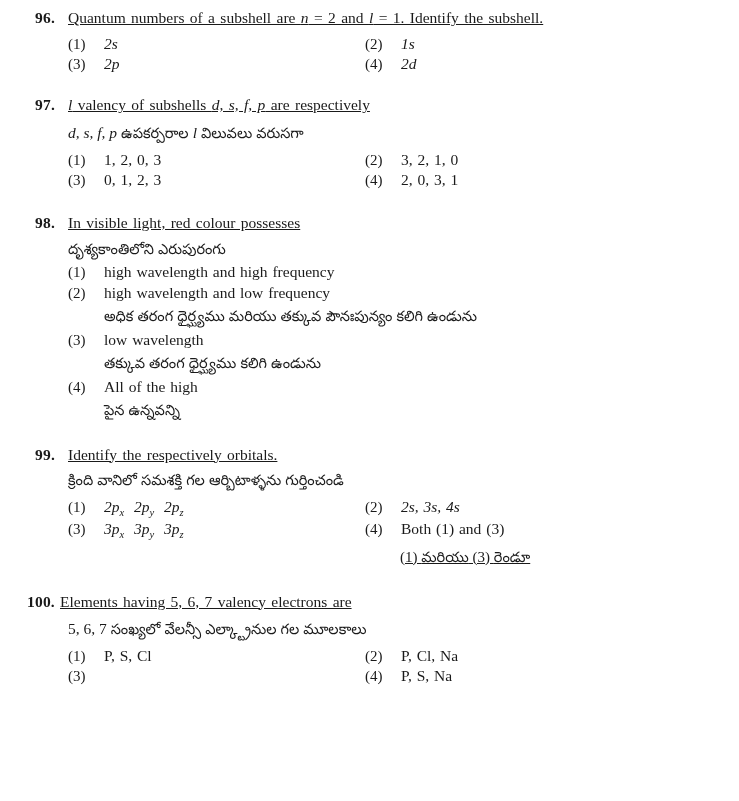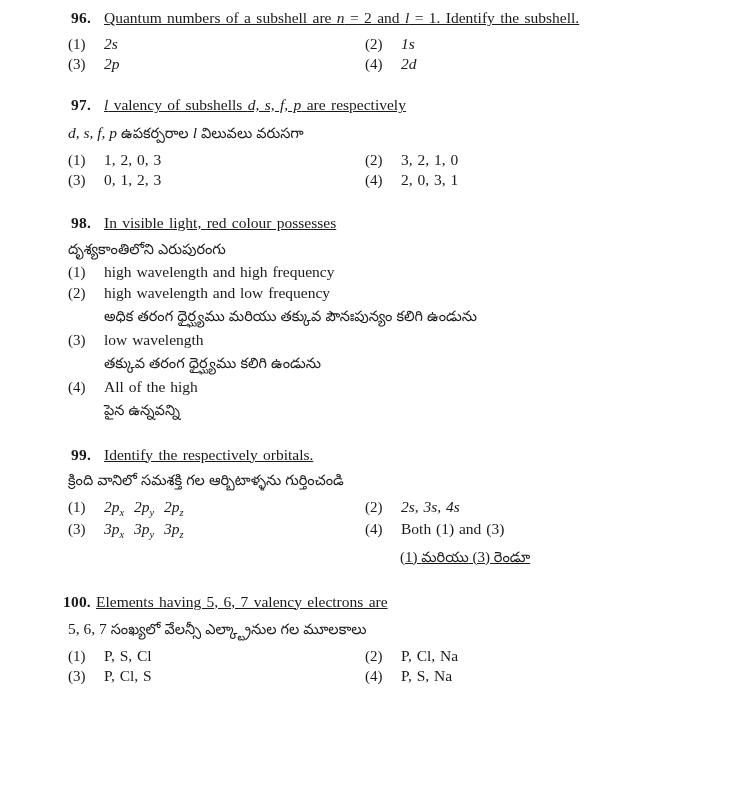--- a/index.html
+++ b/index.html
@@ -24,21 +24,20 @@
 
   .question-block {
     position: relative;
     margin: 0;
   }
 
   
   .q-head {
     display: flex;
     align-items: baseline;
-    margin-left: 36px;
   }
   .q-num {
     width: 33px;
     margin-left: 35px;
     flex: 0 0 auto;
     font-weight: bold;
     font-size: 15.5px;
     text-align: left;
     letter-spacing: 0.2px;
   }
@@ -298,21 +297,20 @@
           <span class="opt-text">P, S, Cl</span>
         </div>
         <div class="opt col2">
           <span class="opt-mark">(2)</span>
           <span class="opt-text">P, Cl, Na</span>
         </div>
       </div>
       <div class="opt-row">
         <div class="opt col1">
           <span class="opt-mark">(3)</span>
-          <span class="opt-text">P, Cl, S</span>
         </div>
         <div class="opt col2">
           <span class="opt-mark">(4)</span>
           <span class="opt-text">P, S, Na</span>
         </div>
       </div>
     </div>
   </div>
 
 </div>

